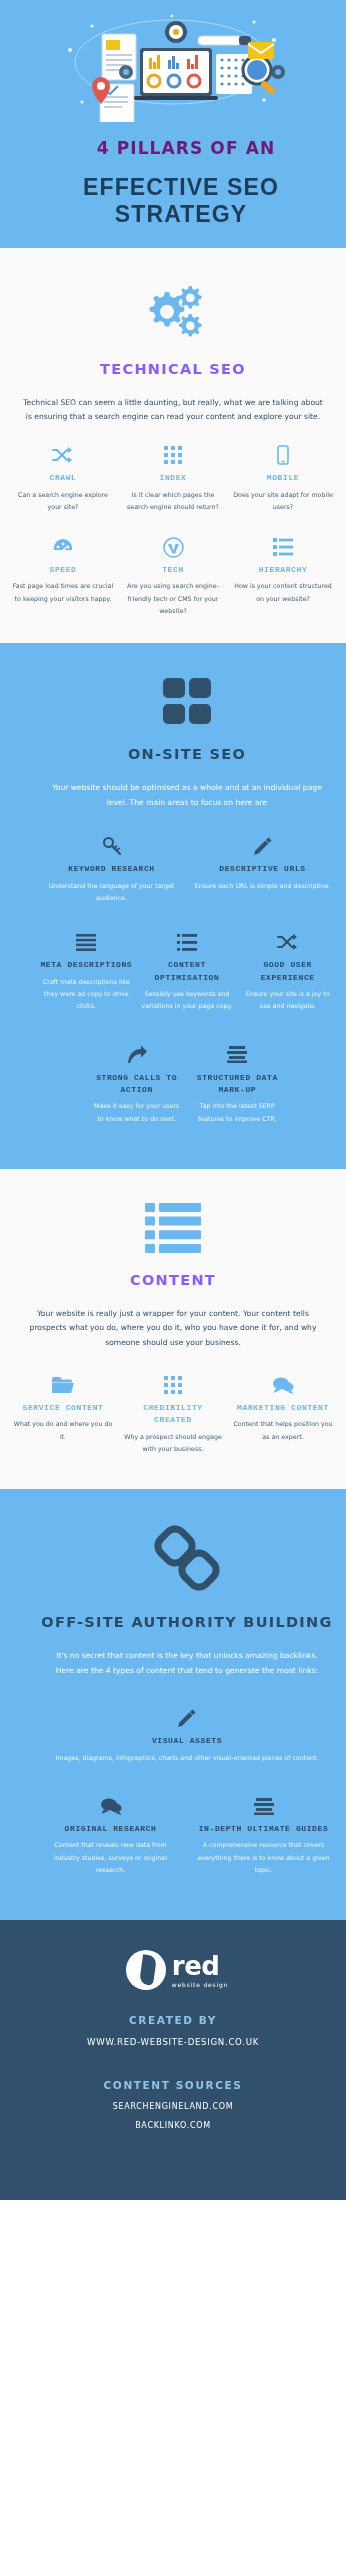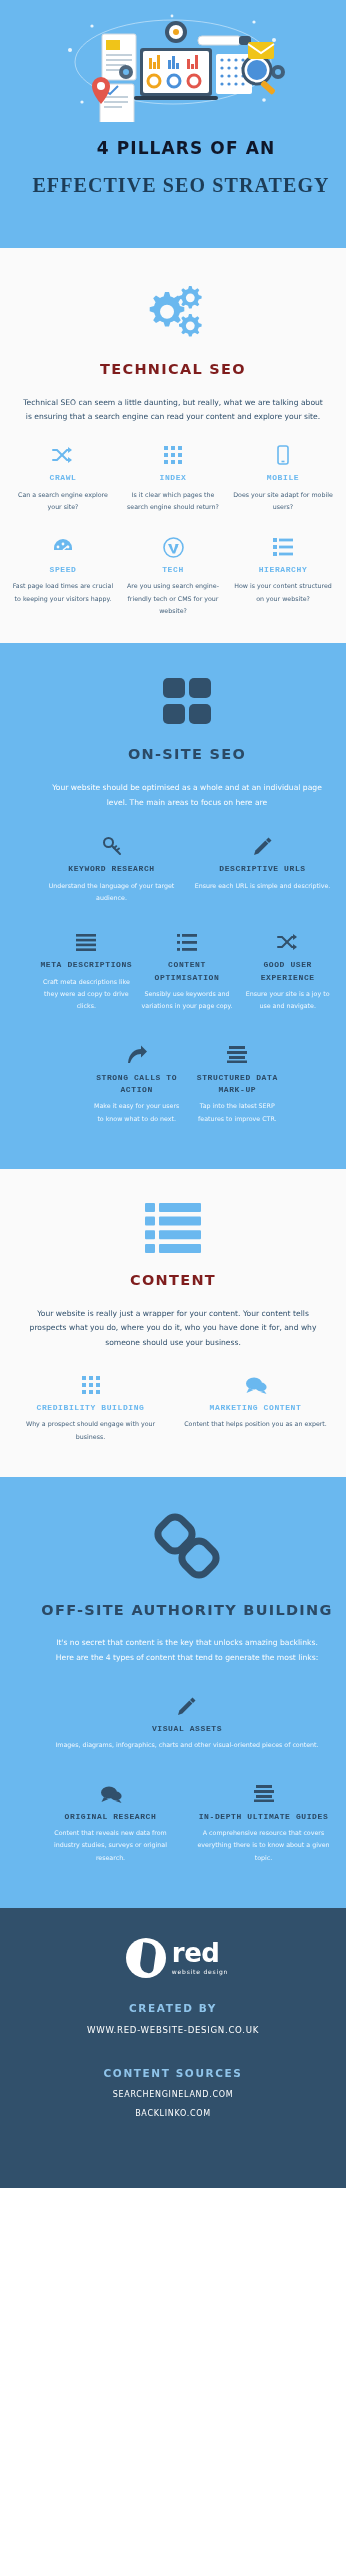--- a/index.html
+++ b/index.html
@@ -22,50 +22,50 @@
 
   
   .hero {
     background: #6ab8ef;
     height: 248px;
     padding-top: 10px;
     text-align: center;
   }
   .hero-art { height: 112px; display:flex; align-items:center; justify-content:center; }
   .hero-title-1 {
-    color: #0f172a;
+    color: #701a75;
     font-size: 17px;
     letter-spacing: 1.1px;
     font-weight: 700;
     margin-top: 16px;
     font-family: "DejaVu Sans", sans-serif;
     padding-left: 26px;
   }
   .hero-title-2 {
     color: #1d3d58;
-    font-size: 20px;
+    font-size: 23px;
     letter-spacing: 1.1px;
     font-weight: 700;
     margin-top: 16px;
-    font-family: Liberation Serif, serif;
+    font-family: Liberation Sans, sans-serif;
     margin-left: 16px;
   }
 
   
   .sec-icon-wrap { text-align:center; padding-top: 34px; }
   .sec-heading {
     text-align: center;
     font-size: 14.5px;
     letter-spacing: 1.3px;
     font-weight: 700;
     margin-top: 14px;
     font-family: "DejaVu Sans", sans-serif;
     line-height: 1.35;
   }
-  .h-blue  { color: #7f1d1d; }
+  .h-blue  { color: #8b5cf6; }
   .h-dark  { color: #2b4a66; }
   .sec-intro {
     text-align: center;
     font-size: 7.6px;
     line-height: 1.95;
     padding: 16px 20px 0 20px;
     font-family: "DejaVu Sans", sans-serif;
   }
   .intro-dark  { color: #2f4f6b; }
   .intro-white { color: #ffffff; }
@@ -466,33 +466,43 @@
         <rect x="0" y="41" width="10" height="9" rx="1"></rect>
           <rect x="14" y="41" width="42" height="9" rx="1"></rect>
       </svg>
     </div>
     <div class="sec-heading h-blue">CONTENT</div>
     <div class="sec-intro intro-dark">Your website is really just a wrapper for your content. Your content tells prospects what you do, where you do it, who you have done it for, and why someone should use your business.</div>
 
     <div class="grid3" style="padding-top:22px;">
       <div class="cell">
         <div class="cell-icon">
+          <svg width="22" height="18" viewBox="0 0 22 18" fill="#6ab8ef">
+            <path d="M0 3 a2 2 0 0 1 2-2 h6 l2 2.6 h8 a2 2 0 0 1 2 2 v1 h-20z"></path>
+            <path d="M0 7 h22 l-3 10 h-19z"></path>
+          </svg>
+        </div>
+        <div class="cell-title t-blue">SERVICE CONTENT</div>
+        <div class="cell-desc d-dark">What you do and where you do it.</div>
+      </div>
+      <div class="cell">
+        <div class="cell-icon">
           <svg width="20" height="20" viewBox="0 0 20 20" fill="#6ab8ef">
             <rect x="1" y="1" width="4" height="4"></rect>
               <rect x="8" y="1" width="4" height="4"></rect>
               <rect x="15" y="1" width="4" height="4"></rect>
             <rect x="1" y="8" width="4" height="4"></rect>
               <rect x="8" y="8" width="4" height="4"></rect>
               <rect x="15" y="8" width="4" height="4"></rect>
             <rect x="1" y="15" width="4" height="4"></rect>
               <rect x="8" y="15" width="4" height="4"></rect>
               <rect x="15" y="15" width="4" height="4"></rect>
           </svg>
         </div>
-        <div class="cell-title t-blue">CREDIBILITY BUILDING</div>
+        <div class="cell-title t-blue">CREDIBILITY CREATED</div>
         <div class="cell-desc d-dark">Why a prospect should engage with your business.</div>
       </div>
       <div class="cell">
         <div class="cell-icon">
           <svg width="22" height="18" viewBox="0 0 22 18" fill="#6ab8ef">
             <ellipse cx="9" cy="7.5" rx="8" ry="6"></ellipse>
               <path d="M4 12 l-2.5 5 l7-3z"></path>
             <ellipse cx="16" cy="11" rx="5.6" ry="4.4"></ellipse>
               <path d="M19 14.5 l2.5 3.5 l-6-2z"></path>
           </svg>

